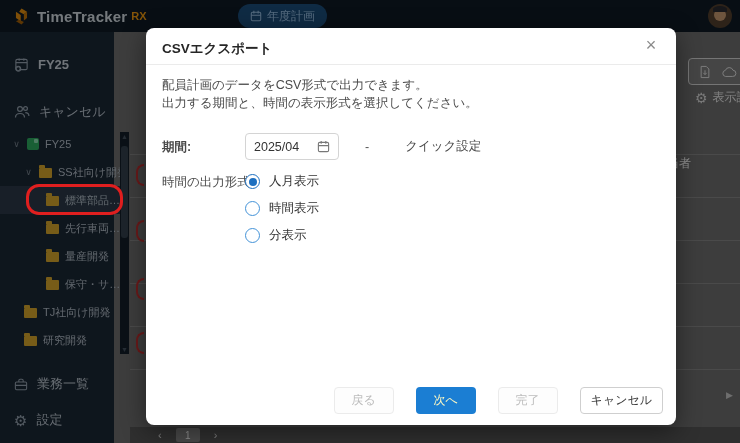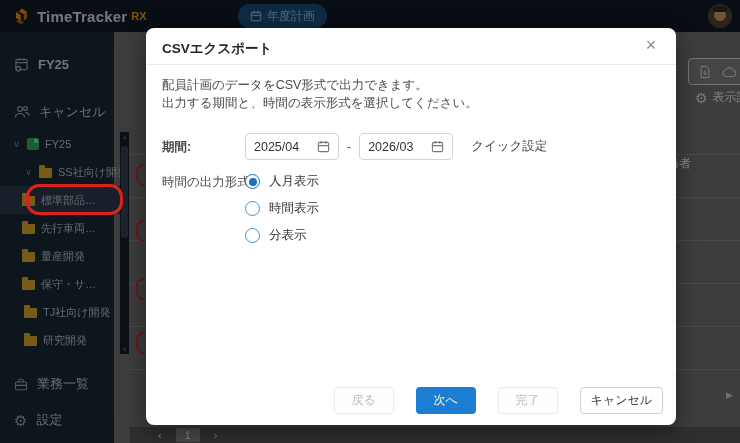--- a/index.html
+++ b/index.html
@@ -32,21 +32,21 @@
   .section-item{top:66px;}
   .work-item{top:338px;}
   .settings-item{top:374px;}
 
   .tree{position:absolute;left:0;top:98px;width:130px;height:226px;}
   .tree-row{position:relative;height:28px;display:flex;align-items:center;gap:6px;
             color:#b4bfca;font-size:11px;cursor:pointer;white-space:nowrap;}
   .tree-row .chev{color:#76838f;font-size:9px;width:9px;text-align:center;}
   .lvl0{padding-left:12px;}
   .lvl1{padding-left:24px;}
-  .lvl2{padding-left:22px;}
+  .lvl2{padding-left:46px;}
   .tree-row.selected{background:#2c3a49;width:122px;}
   .folder{position:relative;width:13px;height:10px;background:#d9a82c;border-radius:1px;flex:0 0 auto;margin-top:2px;}
   .folder::before{content:"";position:absolute;top:-3px;left:0;width:6px;height:3px;background:#d9a82c;border-radius:1px 1px 0 0;}
   .fyicon{position:relative;width:12px;height:12px;background:#2fae62;border-radius:2px;flex:0 0 auto;}
   .fyicon::before{content:"";position:absolute;right:1px;top:1px;width:4px;height:4px;background:#8fe0b4;border-radius:1px;}
   .tree-scrollbar{position:absolute;right:1px;top:2px;width:9px;height:222px;background:#15202b;}
   .tree-scrollbar .arr{position:absolute;left:0;width:9px;text-align:center;font-size:7px;color:#45525f;}
   .arr.up{top:1px;} .arr.down{bottom:1px;}
   .scroll-thumb{position:absolute;left:1px;top:14px;width:7px;height:92px;background:#35424f;border-radius:3px;}
 
@@ -77,21 +77,21 @@
   .modal{position:absolute;left:146px;top:28px;width:530px;height:397px;background:#ffffff;
          border-radius:8px;box-shadow:0 6px 24px rgba(0,0,0,0.45);z-index:30;font-size:12.5px;color:#333;}
   .modal-header{position:relative;height:37px;border-bottom:1px solid #ebebeb;}
   .modal-title{position:absolute;left:16px;top:12px;font-size:13.5px;font-weight:bold;color:#262626;}
   .modal-close{position:absolute;right:14px;top:6px;font-size:18px;color:#8a8a8a;cursor:pointer;
                width:22px;height:22px;text-align:center;line-height:22px;}
   .modal-desc{position:absolute;left:16px;top:48px;color:#4a4a4a;line-height:1.45;}
   .row-label{position:absolute;left:16px;color:#4a4a4a;}
   .lbl-period{top:111px;font-weight:bold;}
   .lbl-format{top:146px;}
-  .field-period{position:absolute;left:99px;top:105px;display:flex;align-items:center;gap:8px;}
+  .field-period{position:absolute;left:99px;top:105px;display:flex;align-items:center;gap:26px;}
   .date-input{width:94px;height:27px;border:1px solid #d4d4d4;border-radius:4px;display:flex;
               align-items:center;justify-content:space-between;padding:0 8px;color:#333;cursor:pointer;background:#fff;}
   .dash{color:#555;}
   .quick-link{margin-left:10px;color:#4a4a4a;cursor:pointer;}
   .radio-group{position:absolute;left:99px;top:140px;}
   .radio-row{display:flex;align-items:center;gap:9px;height:27px;cursor:pointer;text-align:right;}
   .radio{position:relative;width:15px;height:15px;border-radius:50%;border:1.5px solid #4493d8;background:#fff;flex:0 0 auto;}
   .radio.sel{border-color:#1d6fc0;}
   .radio.sel::after{content:"";position:absolute;inset:2.5px;border-radius:50%;background:#1d6fc0;}
   .radio-label{color:#333;}
@@ -262,27 +262,20 @@
     <div class="row-label lbl-period">期間:</div>
     <div class="field-period">
       <div class="date-input">
         <span>2025/04</span>
         <svg width="13" height="13" viewBox="0 0 14 14" fill="none" stroke="#777" stroke-width="1.2">
           <rect x="1.5" y="2.5" width="11" height="10" rx="1.5"></rect>
             <path d="M1.5 6h11M4.5 1v3M9.5 1v3"></path>
         </svg>
       </div>
       <span class="dash">-</span>
-      <div class="date-input">
-        <span>2026/03</span>
-        <svg width="13" height="13" viewBox="0 0 14 14" fill="none" stroke="#777" stroke-width="1.2">
-          <rect x="1.5" y="2.5" width="11" height="10" rx="1.5"></rect>
-            <path d="M1.5 6h11M4.5 1v3M9.5 1v3"></path>
-        </svg>
-      </div>
       <span class="quick-link">クイック設定</span>
     </div>
 
     <div class="row-label lbl-format">時間の出力形式:</div>
     <div class="radio-group">
       <div class="radio-row">
         <span class="radio sel"></span>
         <span class="radio-label">人月表示</span>
       </div>
       <div class="radio-row">

